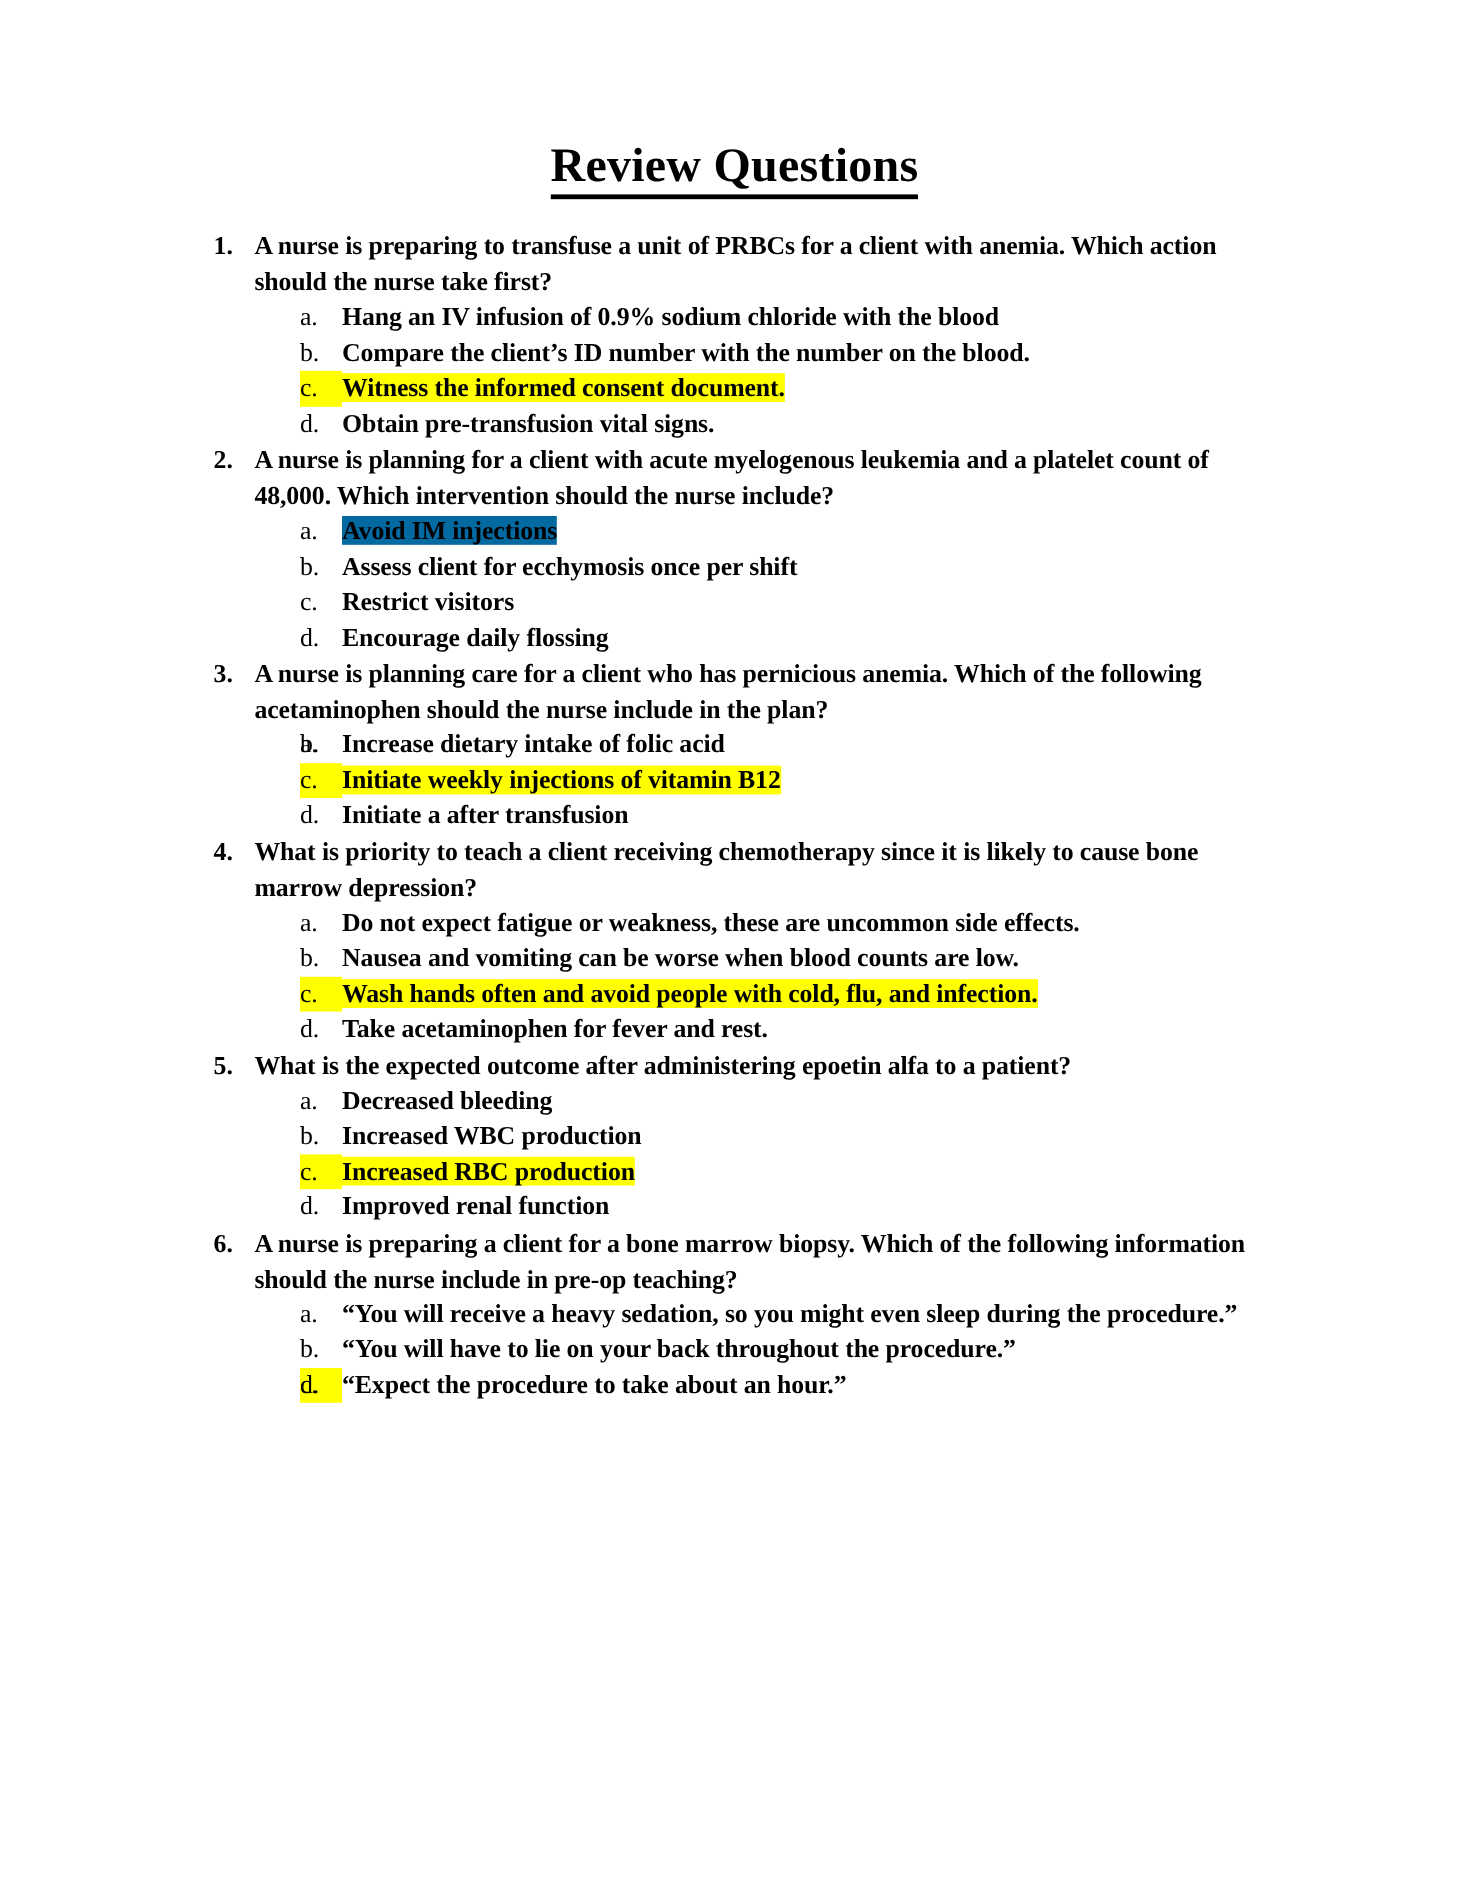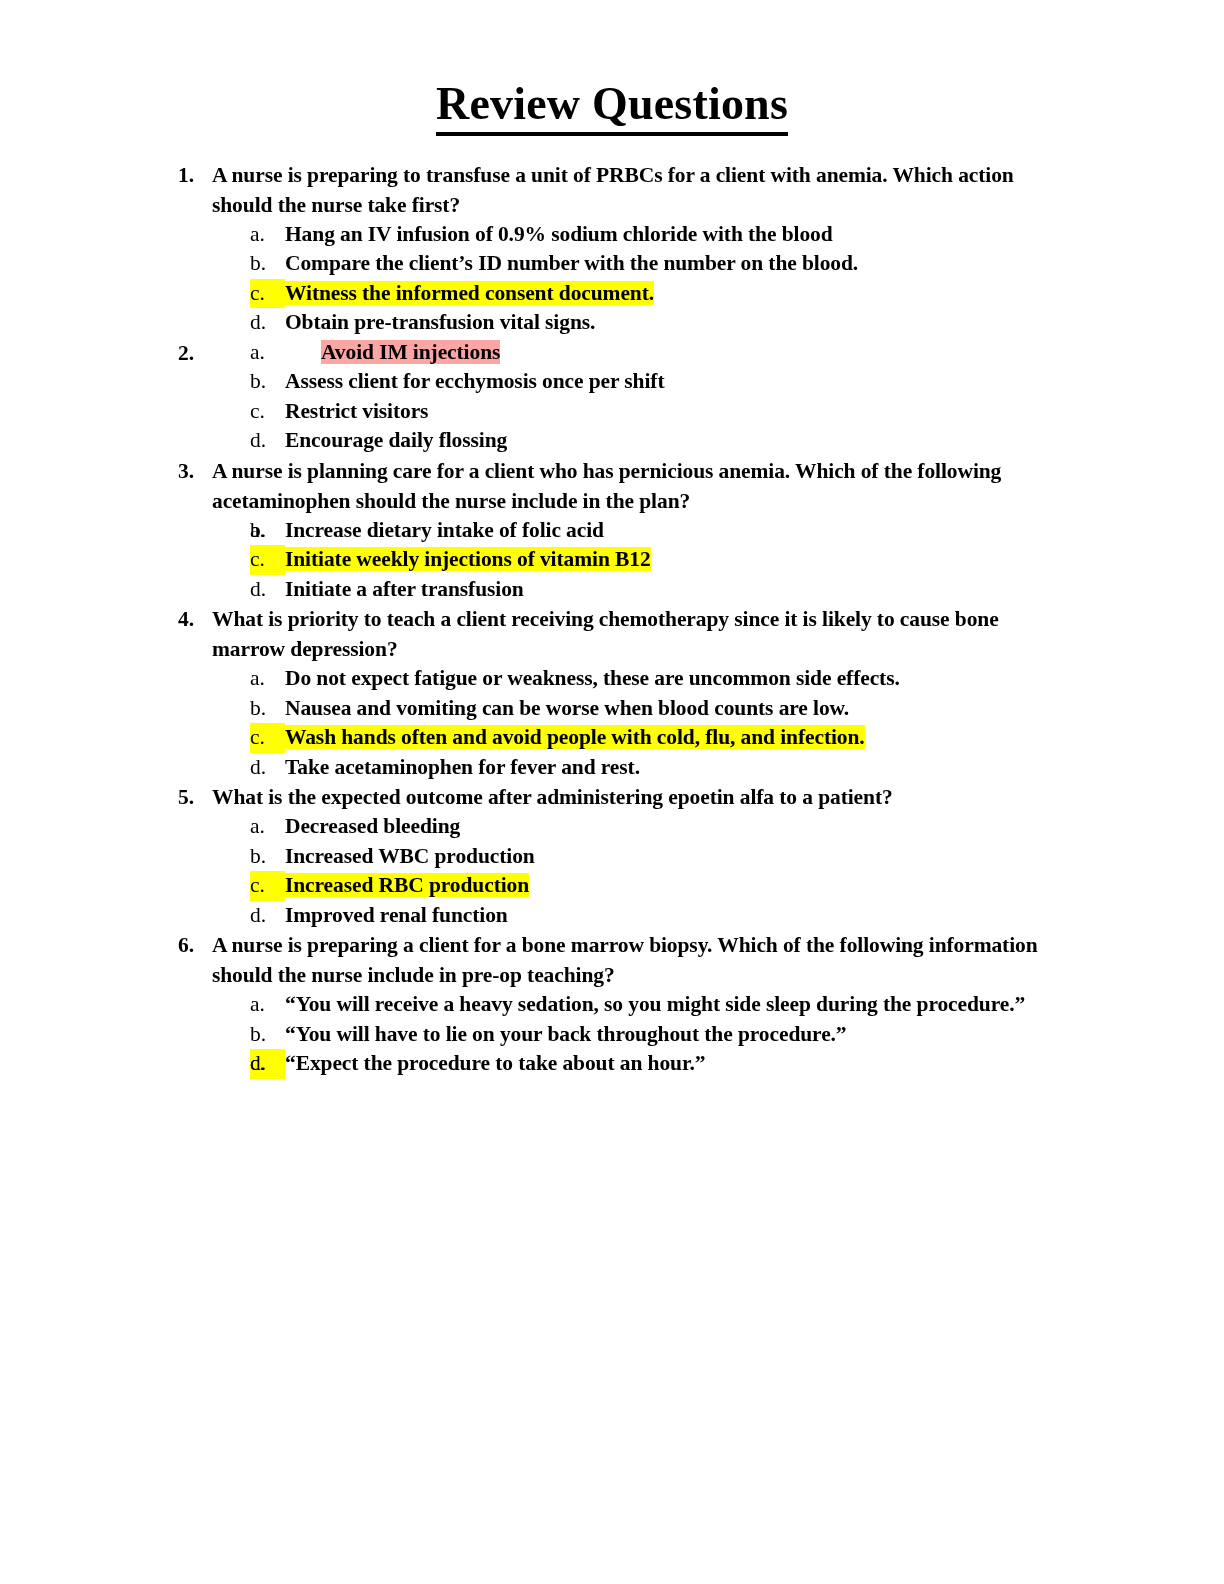--- a/index.html
+++ b/index.html
@@ -21,25 +21,25 @@
     width: 1224px;
     height: 1584px;
     box-sizing: border-box;
     padding: 0;
     overflow: hidden;
     background: #ffffff;
   }
 
   .doc-title {
     text-align: center;
-    font-size: 46px;
+    font-size: 40px;
     font-weight: bold;
     line-height: 1.1;
     margin: 0;
-    padding-top: 79px;
+    padding-top: 116px;
     letter-spacing: 0.2px;
   }
   .doc-title .title-underline {
     display: inline-block;
     border-bottom: 4px solid #000;
     padding-bottom: 2px;
   }
 
   .questions {
     margin: 0;
@@ -101,22 +101,21 @@
   
   .option.hl-full .opt-letter,
   .option.hl-full .opt-text {
     background-color: #ffff00;
   }
   .option.hl-full .opt-letter {
     
     width: 35px;
   }
   .option.hl-text .opt-text {
-    background-color: #fca5a5;
-    margin-left: 36px;
+    background-color: #0369a1;
   }
   .opt-text {
     display: inline;
     box-decoration-break: clone;
     font-weight: bold;
     -webkit-box-decoration-break: clone;
   }
 </style>
 </head>
 <body>
@@ -131,21 +130,21 @@
       <li class="question">
         <div class="q-head"><span class="q-number">1.</span><span>A nurse is preparing to transfuse a unit of PRBCs for a client with anemia. Which action should the nurse take first?</span></div>
         <ul class="options">
           <li class="option"><span class="opt-letter">a.</span><span class="opt-text">Hang an IV infusion of 0.9% sodium chloride with the blood</span></li>
           <li class="option"><span class="opt-letter">b.</span><span class="opt-text">Compare the client’s ID number with the number on the blood.</span></li>
           <li class="option hl-full"><span class="opt-letter">c.</span><span class="opt-text">Witness the informed consent document.</span></li>
           <li class="option"><span class="opt-letter">d.</span><span class="opt-text">Obtain pre-transfusion vital signs.</span></li>
         </ul>
       </li>
       <li class="question">
-        <div class="q-head"><span class="q-number">2.</span></div>
+        <div class="q-head"><span class="q-number">2.</span><span>A nurse is planning for a client with acute myelogenous leukemia and a platelet count of 48,000. Which intervention should the nurse include?</span></div>
         <ul class="options">
           <li class="option hl-text"><span class="opt-letter">a.</span><span class="opt-text">Avoid IM injections</span></li>
           <li class="option"><span class="opt-letter">b.</span><span class="opt-text">Assess client for ecchymosis once per shift</span></li>
           <li class="option"><span class="opt-letter">c.</span><span class="opt-text">Restrict visitors</span></li>
           <li class="option"><span class="opt-letter">d.</span><span class="opt-text">Encourage daily flossing</span></li>
         </ul>
       </li>
       <li class="question">
         <div class="q-head"><span class="q-number">3.</span><span>A nurse is planning care for a client who has pernicious anemia. Which of the following acetaminophen should the nurse include in the plan?</span></div>
         <ul class="options">
@@ -169,21 +168,21 @@
         <ul class="options">
           <li class="option"><span class="opt-letter">a.</span><span class="opt-text">Decreased bleeding</span></li>
           <li class="option"><span class="opt-letter">b.</span><span class="opt-text">Increased WBC production</span></li>
           <li class="option hl-full"><span class="opt-letter">c.</span><span class="opt-text">Increased RBC production</span></li>
           <li class="option"><span class="opt-letter">d.</span><span class="opt-text">Improved renal function</span></li>
         </ul>
       </li>
       <li class="question">
         <div class="q-head"><span class="q-number">6.</span><span>A nurse is preparing a client for a bone marrow biopsy. Which of the following information should the nurse include in pre-op teaching?</span></div>
         <ul class="options">
-          <li class="option"><span class="opt-letter">a.</span><span class="opt-text">“You will receive a heavy sedation, so you might side sleep during the procedure.”</span></li>
+          <li class="option"><span class="opt-letter">a.</span><span class="opt-text">“You will receive a heavy sedation, so you might even sleep during the procedure.”</span></li>
           <li class="option"><span class="opt-letter">b.</span><span class="opt-text">“You will have to lie on your back throughout the procedure.”</span></li>
           <li class="option hl-full"><span class="opt-letter">c.</span></li>
           <li class="option"><span class="opt-letter">d.</span><span class="opt-text">“Expect the procedure to take about an hour.”</span></li>
         </ul>
       </li>
     </ol>
 
 </div>
 
 </body></html>

